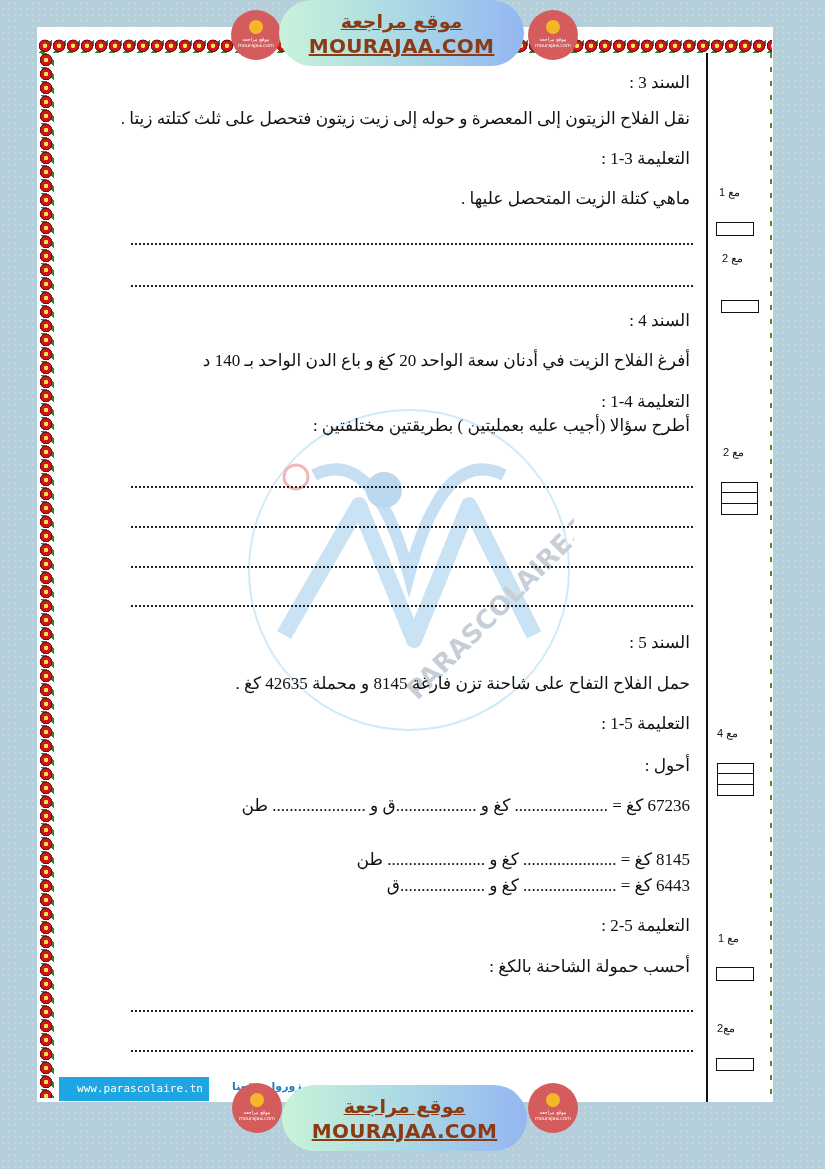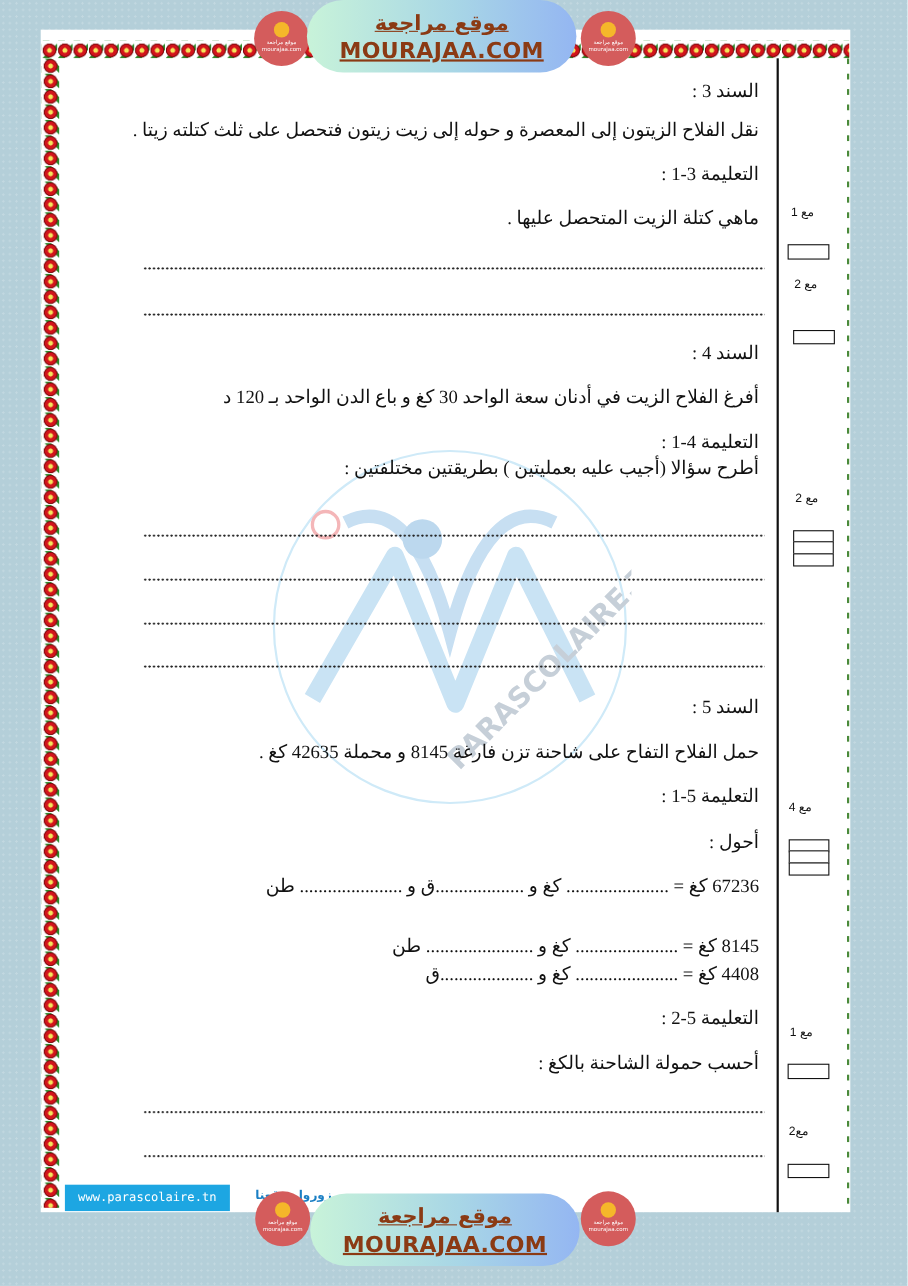--- a/index.html
+++ b/index.html
@@ -72,21 +72,21 @@
   .banner .en { font-size:20px; line-height:26px; text-decoration:underline; letter-spacing:0.3px; }
   .badge {
     position:absolute; width:50px; height:50px; border-radius:50%; background:#d45c5c;
     text-align:center; color:#fff; font-family:"DejaVu Sans", sans-serif;
   }
   .badge .dot { width:14px; height:14px; border-radius:50%; background:#f5b72a; margin:10px auto 2px; }
   .badge .t { font-size:5px; line-height:6px; }
   .footer-link {
     position:absolute; left:59px; top:1077px; width:150px; height:24px; background:#1da6e2;
     color:#fff; font-family:"DejaVu Sans Mono", monospace; font-size:11px; line-height:24px;
-    padding-left:12px; box-sizing:border-box;
+    padding-left:12px; box-sizing:border-box;text-align:center;
   }
   .footer-logo-text {
     position:absolute; left:232px; top:1080px; font-family:"DejaVu Sans", sans-serif; font-size:11px;
     color:#1a7fc4; font-weight:bold; direction:rtl;
   }
 </style>
 </head>
 <body>
 
 <div class="page"></div>
@@ -106,35 +106,35 @@
 
 <div class="content">
   <div class="line" style="top:12px">السند 3 :</div>
   <div class="line" style="top:48px">نقل الفلاح الزيتون إلى المعصرة و حوله إلى زيت زيتون فتحصل على ثلث كتلته زيتا .</div>
   <div class="line" style="top:88px">التعليمة 3-1 :</div>
   <div class="line" style="top:128px">ماهي كتلة الزيت المتحصل عليها .</div>
   <div class="dots" style="top:183px"></div>
   <div class="dots" style="top:225px"></div>
 
   <div class="line" style="top:250px">السند 4 :</div>
-  <div class="line" style="top:290px">أفرغ الفلاح الزيت في أدنان سعة الواحد 30 كغ و باع الدن الواحد بـ 120 د</div>
+  <div class="line" style="top:290px">أفرغ الفلاح الزيت في أدنان سعة الواحد 20 كغ و باع الدن الواحد بـ 140 د</div>
   <div class="line" style="top:331px">التعليمة 4-1 :</div>
   <div class="line" style="top:355px">أطرح سؤالا (أجيب عليه بعمليتين ) بطريقتين مختلفتين :</div>
   <div class="dots" style="top:426px"></div>
   <div class="dots" style="top:466px"></div>
   <div class="dots" style="top:506px"></div>
   <div class="dots" style="top:545px"></div>
 
   <div class="line" style="top:572px">السند 5 :</div>
   <div class="line" style="top:613px">حمل الفلاح التفاح على شاحنة تزن فارغة 8145 و محملة 42635 كغ .</div>
   <div class="line" style="top:653px">التعليمة 5-1 :</div>
   <div class="line" style="top:695px">أحول :</div>
   <div class="line" style="top:735px">67236 كغ = ...................... كغ  و ...................ق و ...................... طن</div>
   <div class="line" style="top:789px">8145 كغ = ...................... كغ و ....................... طن</div>
-  <div class="line" style="top:815px">4408 كغ = ...................... كغ  و ....................ق</div>
+  <div class="line" style="top:815px">6443 كغ = ...................... كغ  و ....................ق</div>
   <div class="line" style="top:855px">التعليمة 5-2 :</div>
   <div class="line" style="top:896px">أحسب حمولة الشاحنة بالكغ :</div>
   <div class="dots" style="top:950px"></div>
   <div class="dots" style="top:990px"></div>
 </div>
 
 <div class="score-label" style="left:719px; top:186px">مع 1</div>
 <div class="score-box" style="left:716px; top:222px; width:38px; height:14px"></div>
 <div class="score-label" style="left:722px; top:252px">مع 2</div>
 <div class="score-box" style="left:721px; top:300px; width:38px; height:13px"></div>

